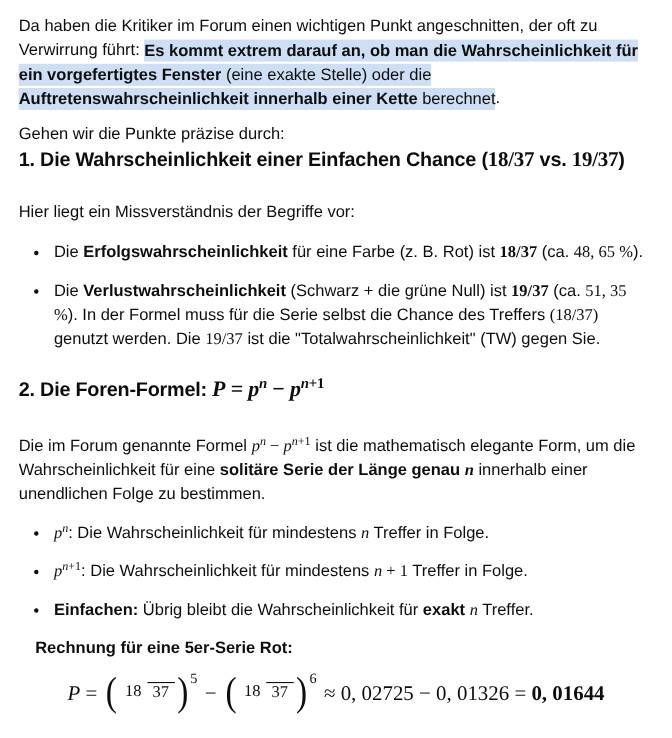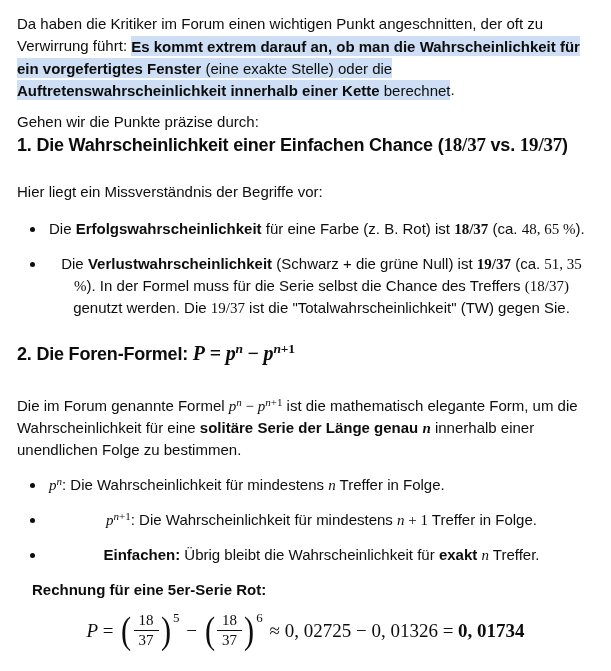--- a/index.html
+++ b/index.html
@@ -25,41 +25,41 @@
   h3 {
     margin: 0; font-weight: 700; font-size: 18px; line-height: 24px;
     letter-spacing: -0.2px; white-space: nowrap;
   }
   .lead { margin-top: 10px; }
   #heading-1 { }
   #heading-1 .math { font-size: 19px; }
   .sub { margin-top: 24px; }
   ul { margin: 15px 0 0 0; padding: 0 0 0 29px; }
   li { padding-left: 3px; }
-  li + li { margin-top: 13px; text-align: center; }
+  li + li { margin-top: 13px; }
   #heading-2 { margin-top: 21px; line-height: 26px; }
   .h-math {
     font-family: "Liberation Serif", "DejaVu Serif", serif;
     font-size: 20px; font-weight: 700;
   }
   .h-math .it { font-style: italic; }
   .h-math sup { font-size: 13.5px; line-height: 0; vertical-align: 7px; }
   .h-math sup .up { font-style: normal; }
   .p2 { margin-top: 28px; }
   .list2 { margin-top: 13px; }
   .calc { margin-top: 13px; font-weight: 700; margin-left: 15px; }
   .display-math {
     margin-top: 9px; text-align: center;
     font-family: "Liberation Serif", "DejaVu Serif", serif;
     font-size: 19px; line-height: 42px;
   }
   .display-math .it { font-style: italic; }
   .group { display: inline-flex; align-items: center; vertical-align: middle; position: relative; top: -2px; margin: 0 2px; }
   .paren { font-size: 37px; line-height: 40px; font-weight: 400; display: inline-block; transform: scaleX(0.82); }
-  .frac { display: inline-flex; flex-direction: column; align-items: center; font-size: 15px; line-height: 17px; margin: 0 1px; }
+  .frac { display: inline-flex; flex-direction: row; align-items: center; font-size: 15px; line-height: 17px; margin: 0 1px; }
   .frac .num { padding: 0 5px 1px; }
   .frac .den { border-top: 1.2px solid #0d0d0d; padding: 1px 5px 0; }
   .exp { font-size: 13px; line-height: 13px; align-self: flex-start; margin: 0 0 0 1px; }
   .result { font-weight: 700; }
 </style>
 </head>
 <body>
 
 <p><span>Da haben die Kritiker im Forum einen wichtigen Punkt angeschnitten, der oft zu Verwirrung führt: </span><span class="hl b">Es kommt extrem darauf an, ob man die Wahrscheinlichkeit für ein vorgefertigtes Fenster</span><span class="hl"> (eine exakte Stelle) oder die </span><span class="hl b">Auftretenswahrscheinlichkeit innerhalb einer Kette</span><span class="hl"> berechnet</span><span>.</span></p>
 
@@ -102,14 +102,14 @@
   <span class="group">
       <span class="paren">(</span>
       <span class="frac">
         <span class="num">18</span>
         <span class="den">37</span>
       </span>
       <span class="paren">)</span>
       <span class="exp">6</span>
     </span>
   <span>≈ 0, 02725 − 0, 01326 =</span>
-  <span class="result">0, 01734</span>
+  <span class="result">0, 01644</span>
 </div>
 
 </body></html>

